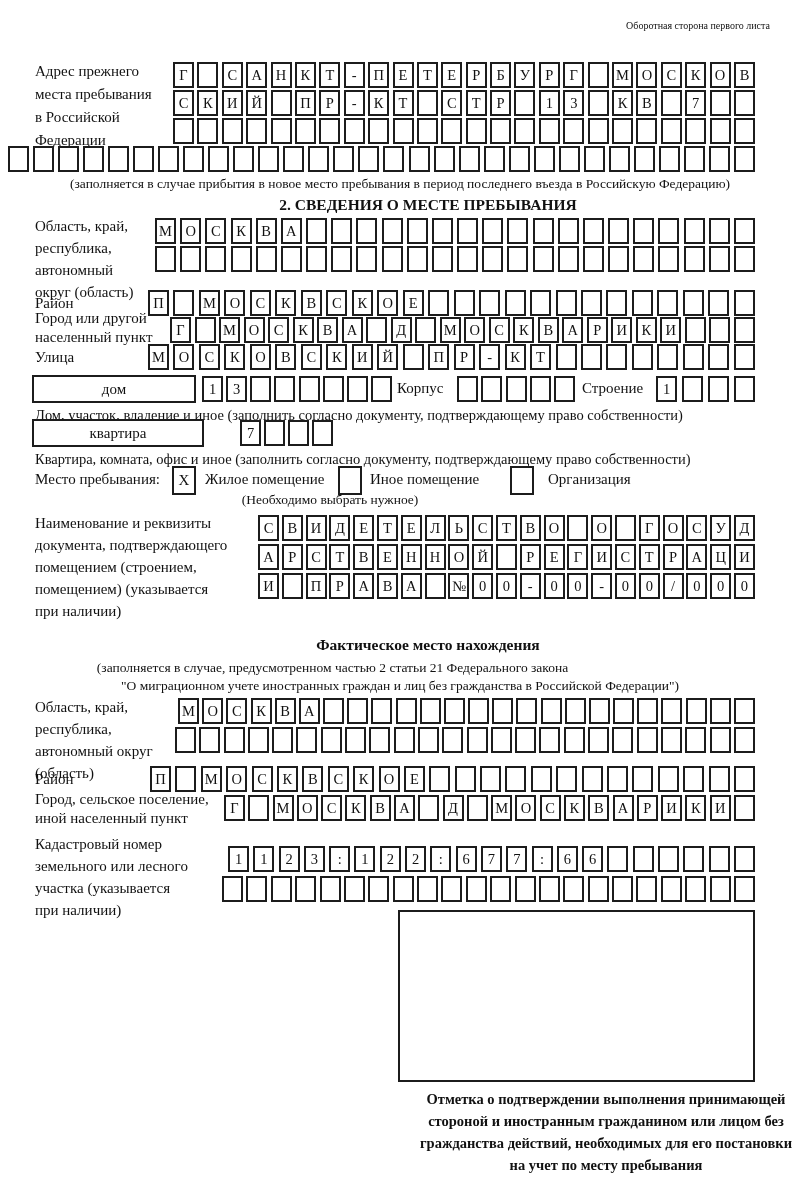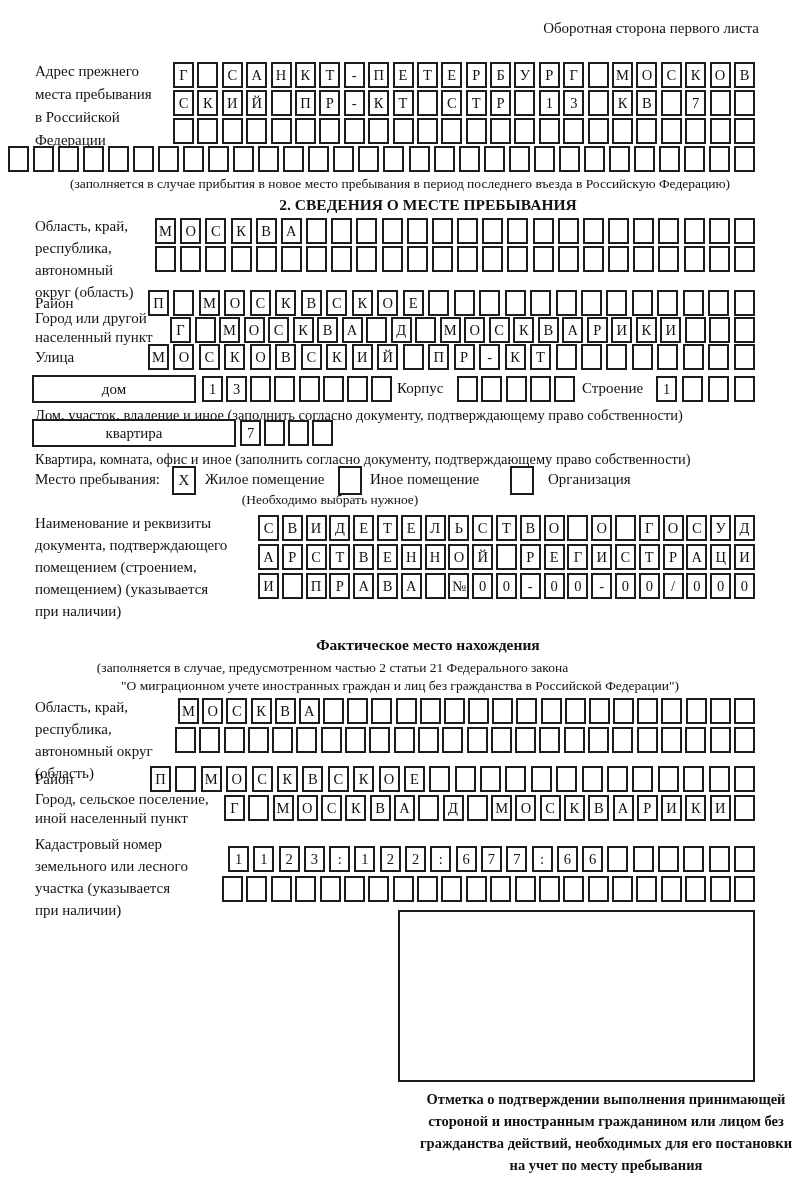--- a/index.html
+++ b/index.html
@@ -33,21 +33,21 @@
   }
   .stamp-box{
     position:absolute;left:398px;top:910px;width:357px;height:172px;
     box-sizing:border-box;border:2px solid #1c1c1c;background:#fff;
   }
   .caption{position:absolute;font-size:14.5px;line-height:22px;}
 </style>
 </head>
 <body>
 
-<div class="abs" style="top:20px;right:41px;font-size:15px;">Оборотная сторона первого листа</div>
+<div class="abs" style="top:20px;right:30px;font-size:10px;">Оборотная сторона первого листа</div>
 
 <div class="lbl" style="left:35px;top:60px;">
     <div>Адрес прежнего</div>
     <div>места пребывания</div>
     <div>в Российской</div>
     <div>Федерации</div>
   </div>
 
 <div class="row-grid" style="left:173px;top:62px;width:582px;">
     <span class="cell">Г</span>
@@ -332,21 +332,21 @@
 <div class="abs" style="left:582px;top:380px;font-size:15px;">Строение</div>
 <div class="row-grid" style="left:656px;top:376px;width:99px;">
     <span class="cell">1</span>
     <span class="cell"></span>
     <span class="cell"></span>
     <span class="cell"></span>
   </div>
 
 <div class="caption" style="left:35px;top:404px;">Дом, участок, владение и иное (заполнить согласно документу, подтверждающему право собственности)</div>
 
-<div class="wide-box" style="left:32px;top:419px;width:204px;">квартира</div>
+<div class="wide-box" style="left:32px;top:419px;width:172px;">квартира</div>
 <div class="row-grid" style="left:240px;top:420px;width:93px;">
     <span class="cell">7</span>
     <span class="cell"></span>
     <span class="cell"></span>
     <span class="cell"></span>
   </div>
 
 <div class="caption" style="left:35px;top:448px;">Квартира, комната, офис и иное (заполнить согласно документу, подтверждающему право собственности)</div>
 
 <div class="abs" style="left:35px;top:471px;font-size:15px;">Место пребывания:</div>

